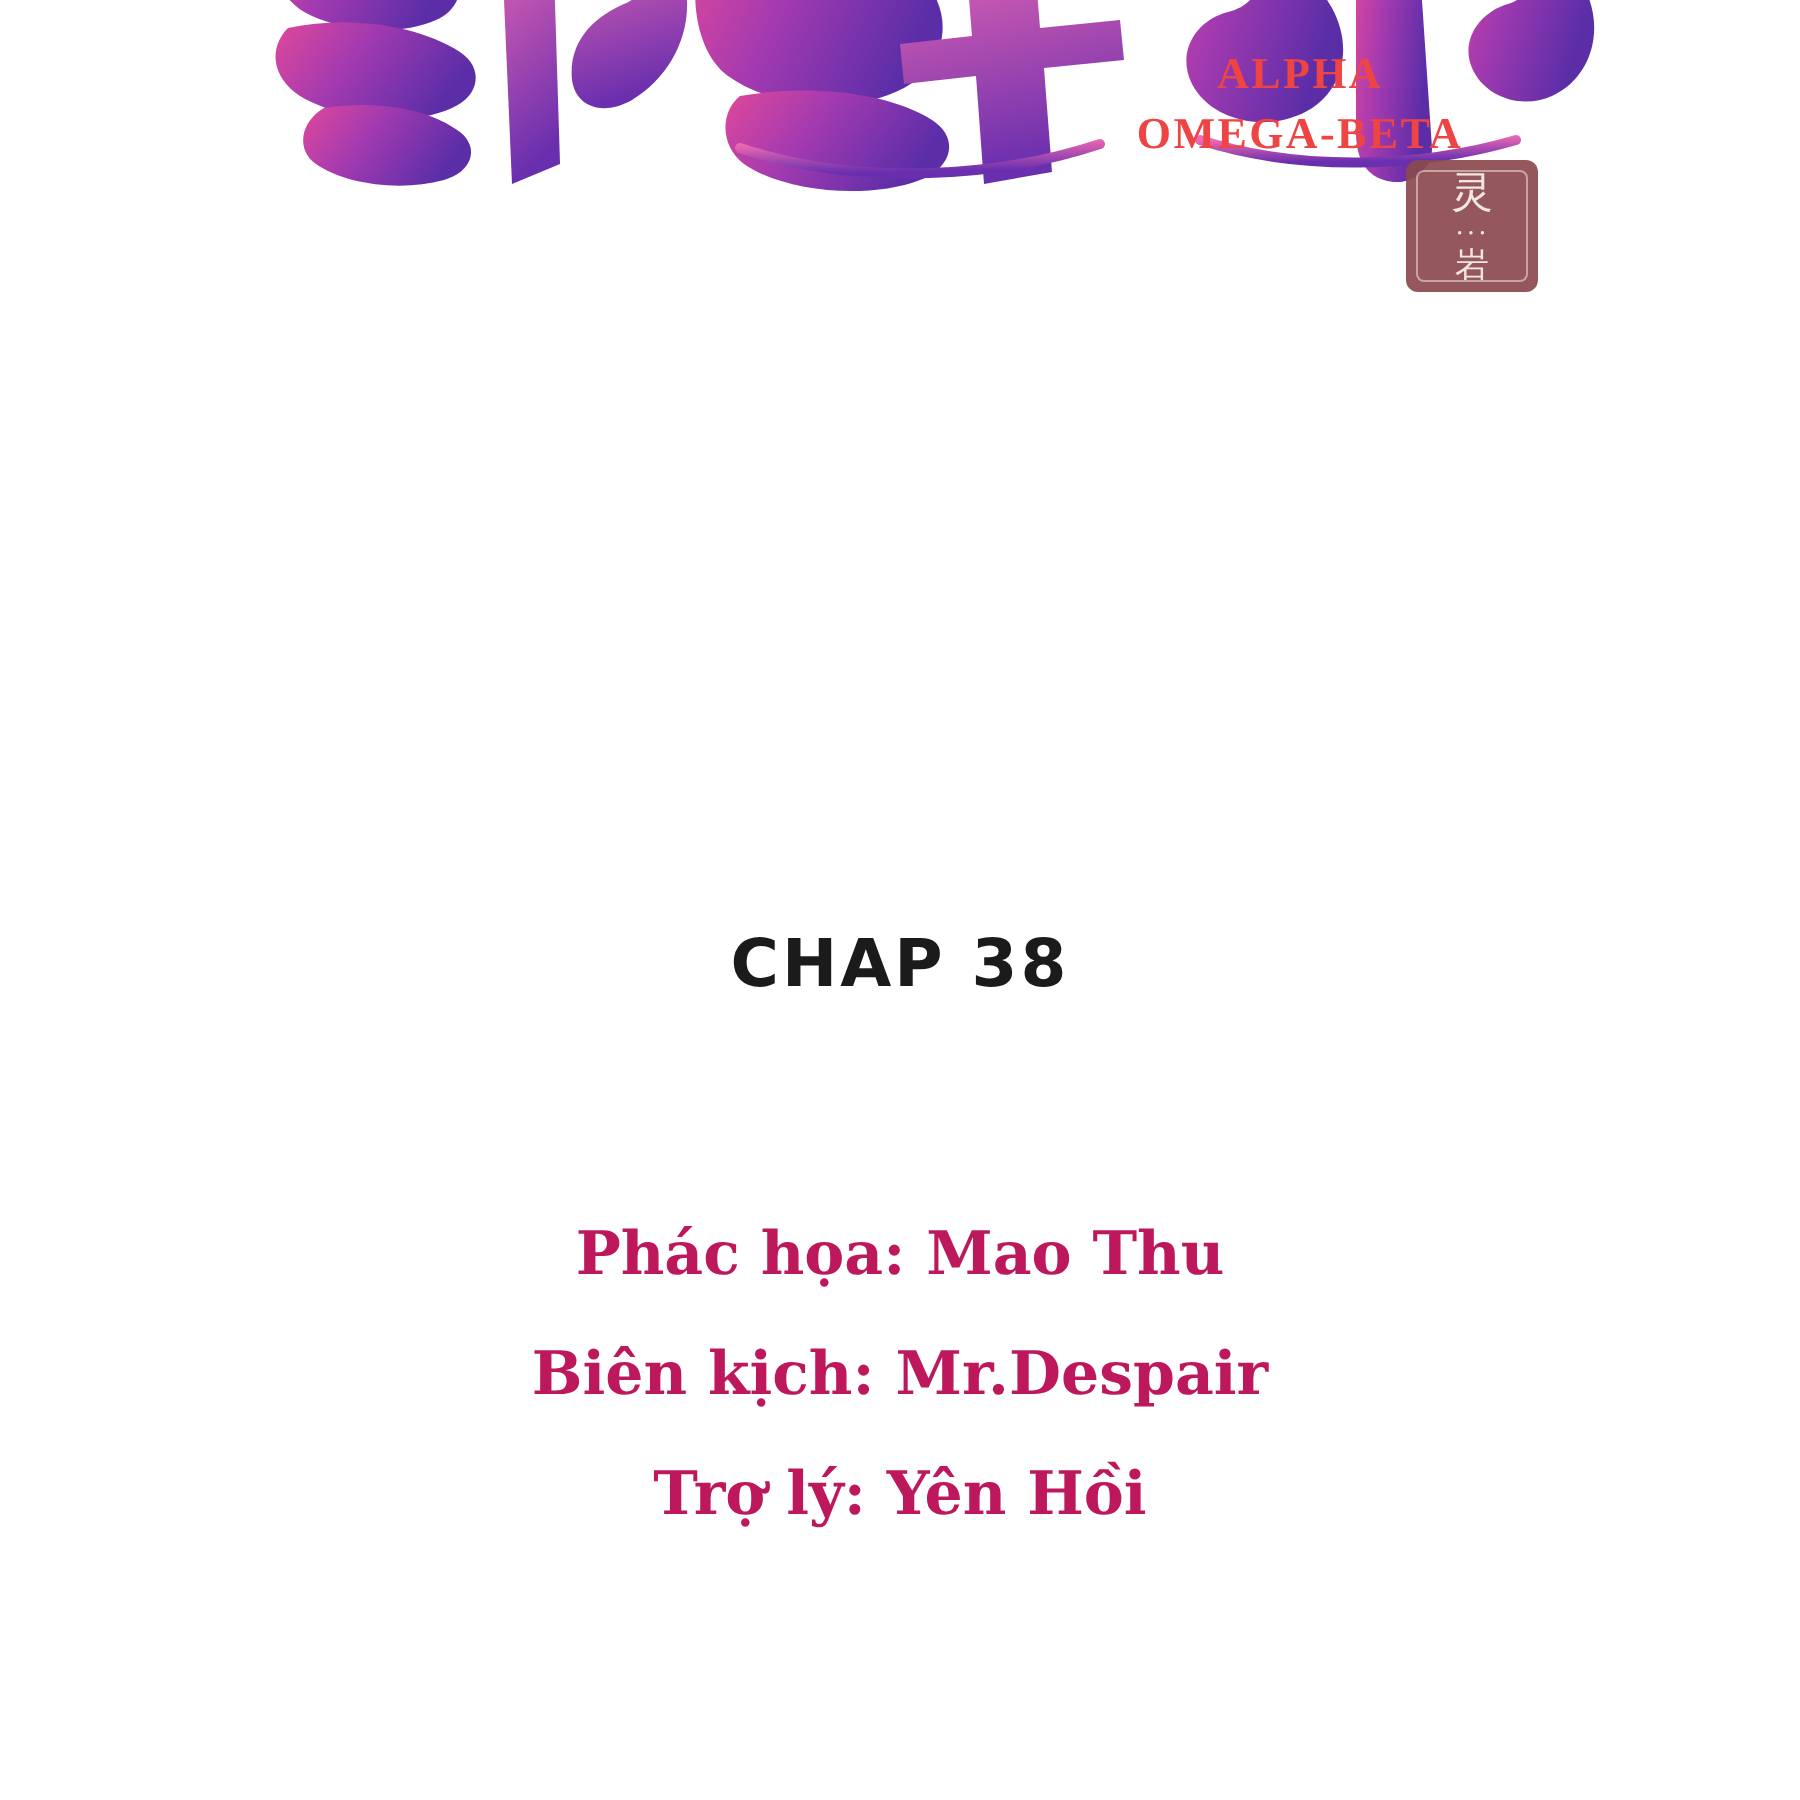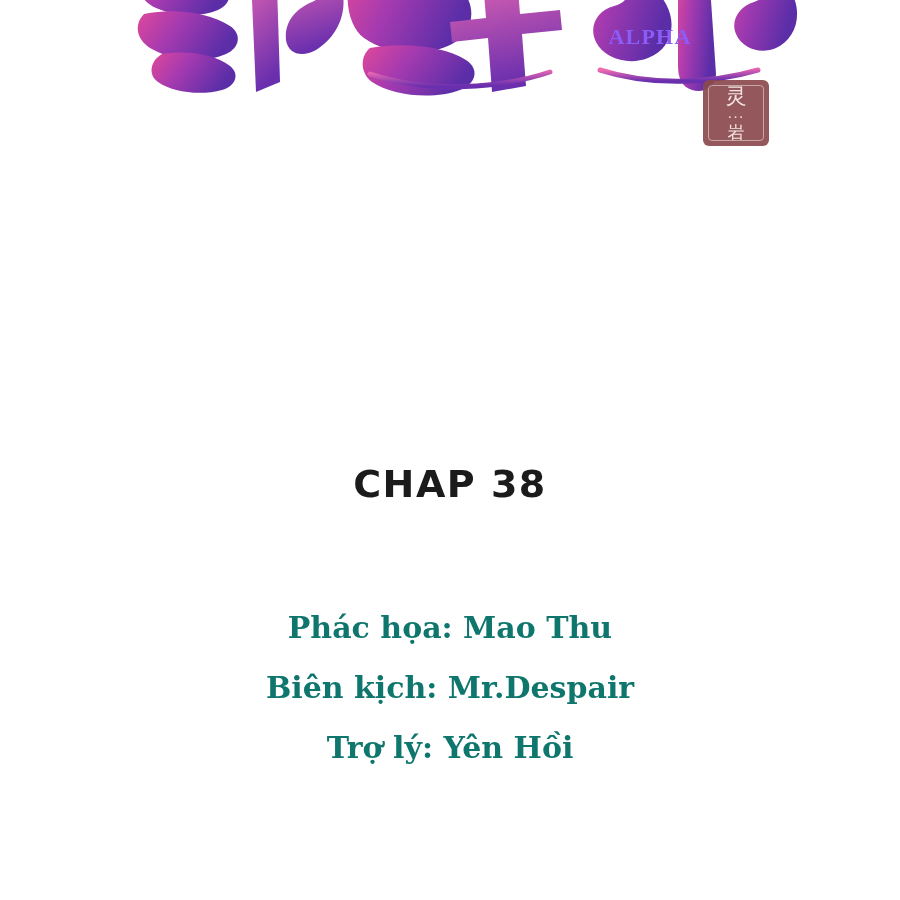--- a/index.html
+++ b/index.html
@@ -37,21 +37,21 @@
   }
 
   .logo-sub {
     position: absolute;
     left: 520px;
     top: 68px;
     width: 260px;
     text-align: center;
     font-family: "Liberation Serif", serif;
     font-weight: bold;
-    color: #8b5cf6;
+    color: #ef4444;
     letter-spacing: 1.2px;
   }
   .logo-sub .line1 {
     font-size: 22px;
     line-height: 30px;
   }
   .logo-sub .line2 {
     font-size: 22px;
     line-height: 30px;
   }
@@ -108,39 +108,39 @@
 
   
   .chapter-title {
     position: absolute;
     left: 0;
     top: 462px;
     width: 900px;
     text-align: center;
     font-family: "DejaVu Sans", sans-serif;
     font-weight: bold;
-    font-size: 38px;
+    font-size: 33px;
     letter-spacing: 1.5px;
     color: #1b1b1b;
   }
 
   
   .credits {
     position: absolute;
     left: 0;
     top: 598px;
     width: 900px;
     text-align: center;
   }
   .credits .credit-line {
     font-family: "DejaVu Serif", serif;
     font-weight: bold;
     font-size: 30px;
     line-height: 60px;
-    color: #0f766e;
+    color: #be185d;
     white-space: nowrap;
   }
 </style>
 </head>
 <body>
 
 <div class="logo-block">
 
   <div class="logo-art">
     <svg width="700" height="150" viewBox="0 0 700 150" xmlns="http://www.w3.org/2000/svg">
@@ -185,20 +185,21 @@
       <g stroke="url(#g2)" stroke-width="5" fill="none" stroke-linecap="round">
         <path d="M30,16 C90,34 150,22 196,4"></path>
         <path d="M240,120 C300,140 372,134 420,118"></path>
         <path d="M470,116 C520,132 580,130 628,116"></path>
       </g>
     </svg>
   </div>
 
   <div class="logo-sub">
     <div class="line1">ALPHA</div>
+    <div class="line2">OMEGA-BETA</div>
   </div>
 
   <div class="seal">
     <div class="seal-inner"></div>
     <div class="seal-glyph">灵</div>
     <div class="seal-glyph2">···</div>
     <div class="seal-glyph3">岩</div>
   </div>
 </div>
 

